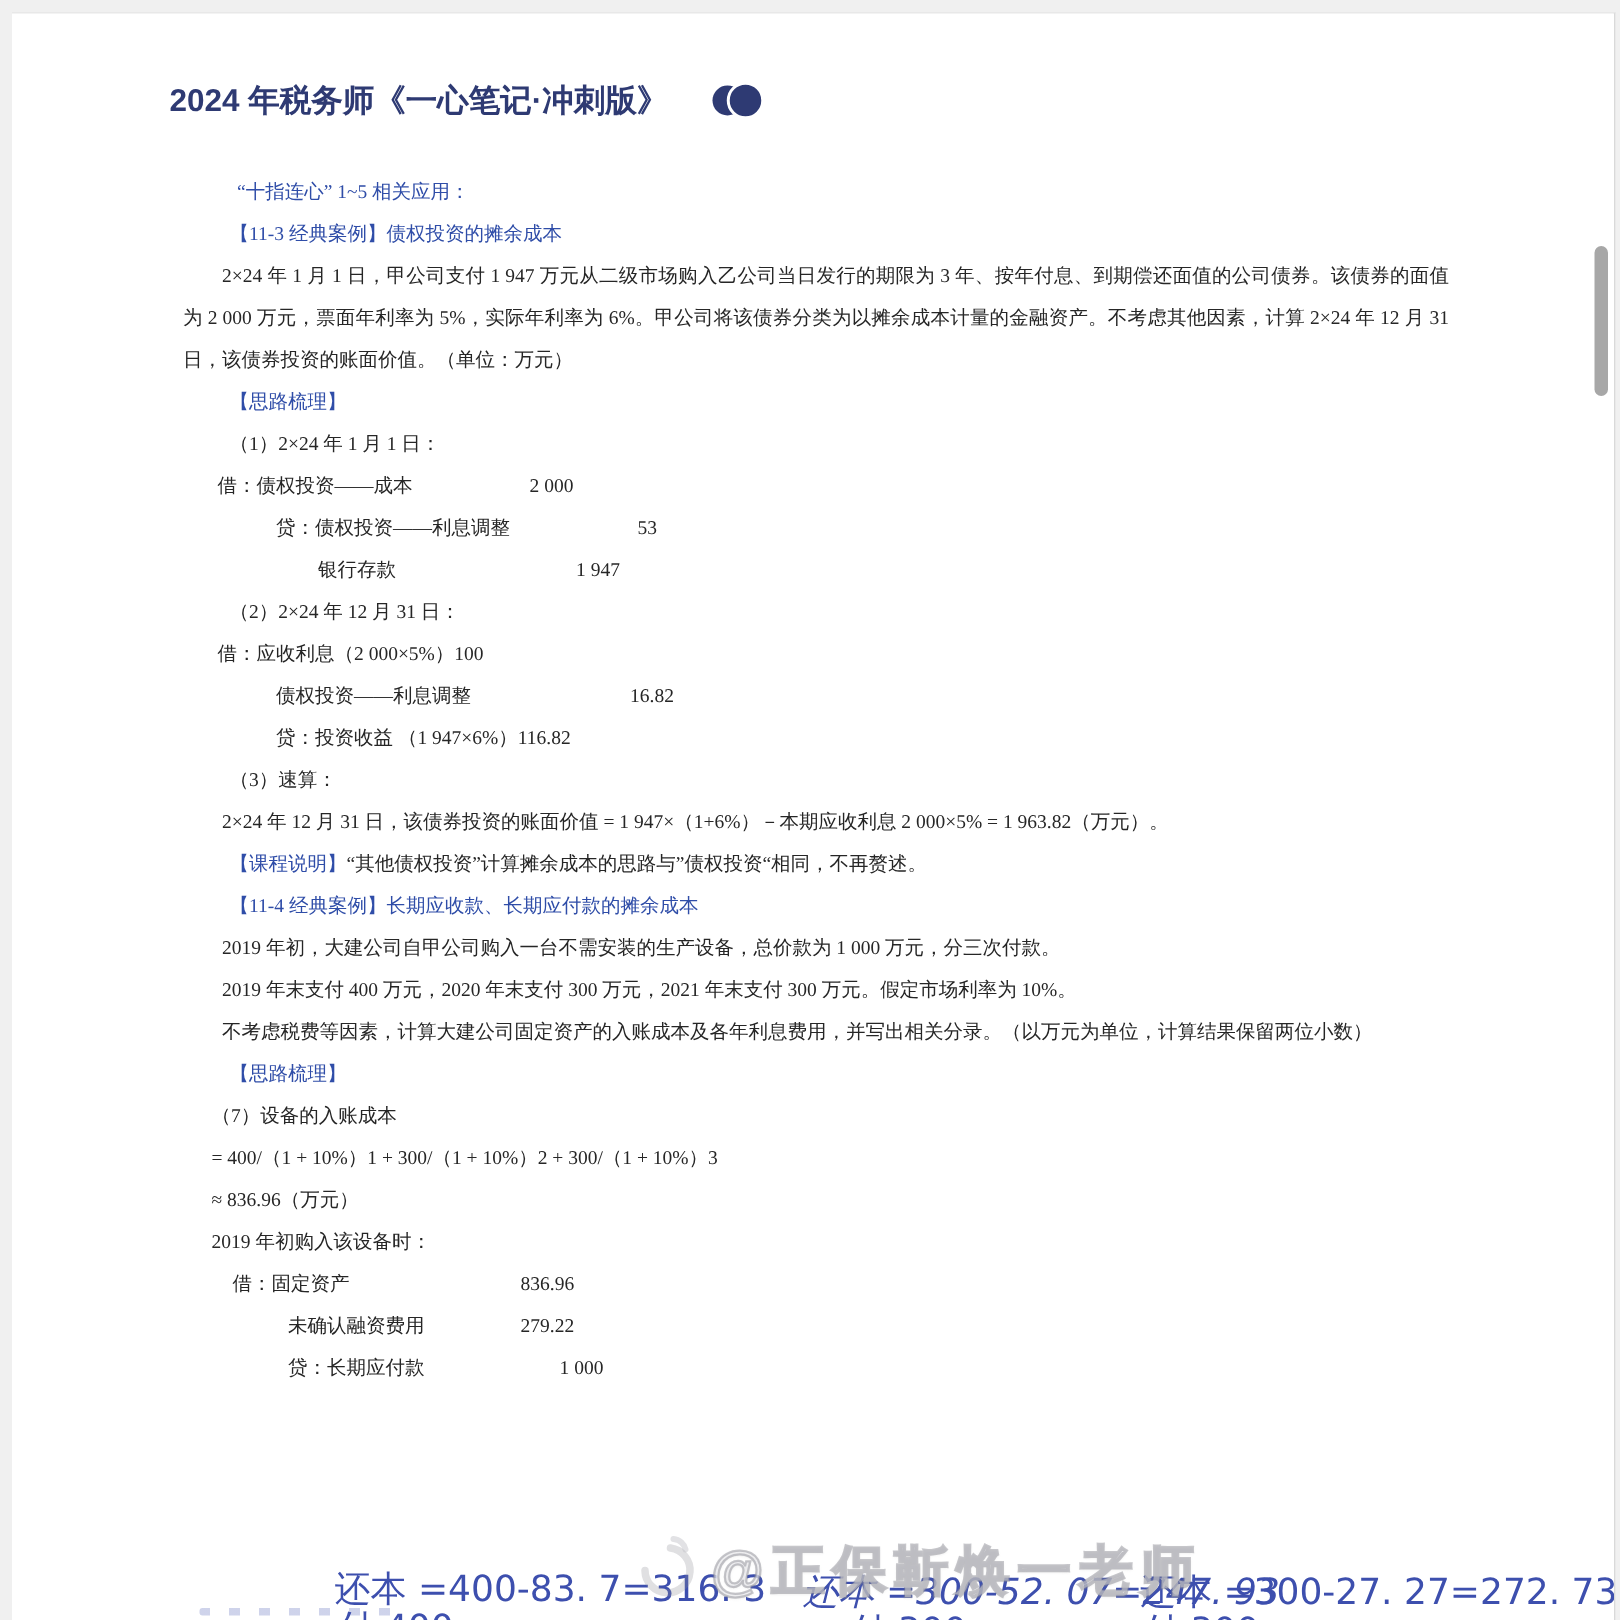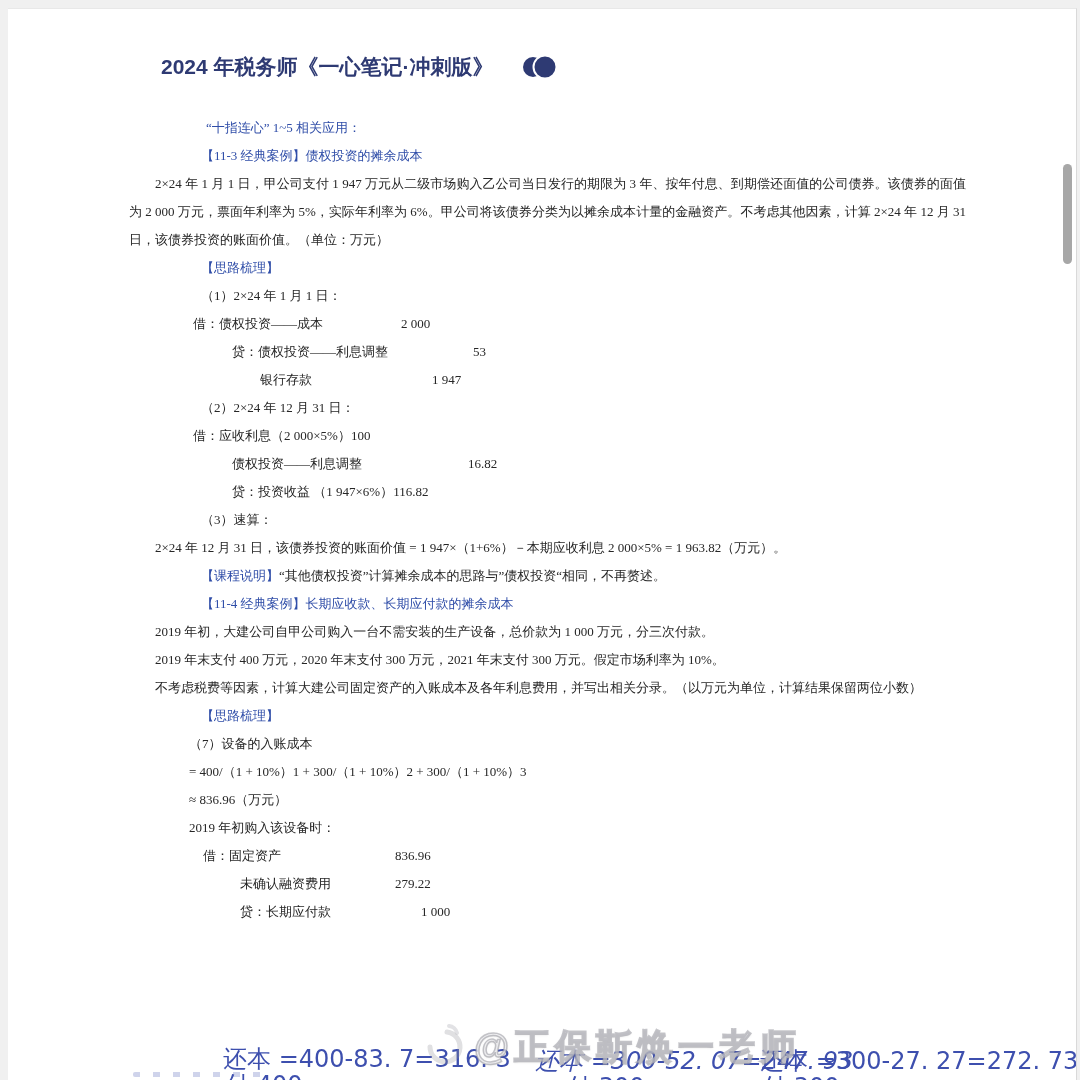--- a/index.html
+++ b/index.html
@@ -8,31 +8,30 @@
     --ink_blue:#3d4fae;
     --body_ink:#262626;
   }
   *{margin:0;padding:0;box-sizing:border-box;}
   html,body{width:1080px;height:1080px;overflow:hidden;}
   body{background:#f0f0f0;font-family:"Liberation Serif","DejaVu Serif",serif;color:var(--body_ink);}
   .page{
     position:absolute;left:8px;top:8px;width:1069px;height:1072px;
     background:#ffffff;border-right:1px solid #d9d9d9;border-top:1px solid #e8e8e8;
     overflow:hidden;
-    padding-left:48px;
   }
   .header{
     display:flex;align-items:center;gap:26px;
     margin:44px 0 0 105px;
     font-family:"Liberation Sans","DejaVu Sans",sans-serif;
     font-weight:700;font-size:21px;color:var(--accent_navy);
   }
   .content{margin-top:33px;font-size:13px;}
   .line{position:relative;height:28px;line-height:28px;white-space:nowrap;}
-  .para{margin:0 110px 0 73px;line-height:28px;text-align:justify;text-indent:2em;}
+  .para{margin:0 110px 0 114px;line-height:28px;text-align:justify;text-indent:2em;}
   .blue{color:var(--heading_blue);}
   .pl-a{padding-left:150px;}
   .pl-b{padding-left:145px;}
   .pl-c{padding-left:137px;}
   .pl-d{padding-left:176px;}
   .pl-e{padding-left:204px;}
   .pl-f{padding-left:133px;}
   .pl-g{padding-left:147px;}
   .pl-h{padding-left:184px;}
   .amt{position:absolute;top:0;}

